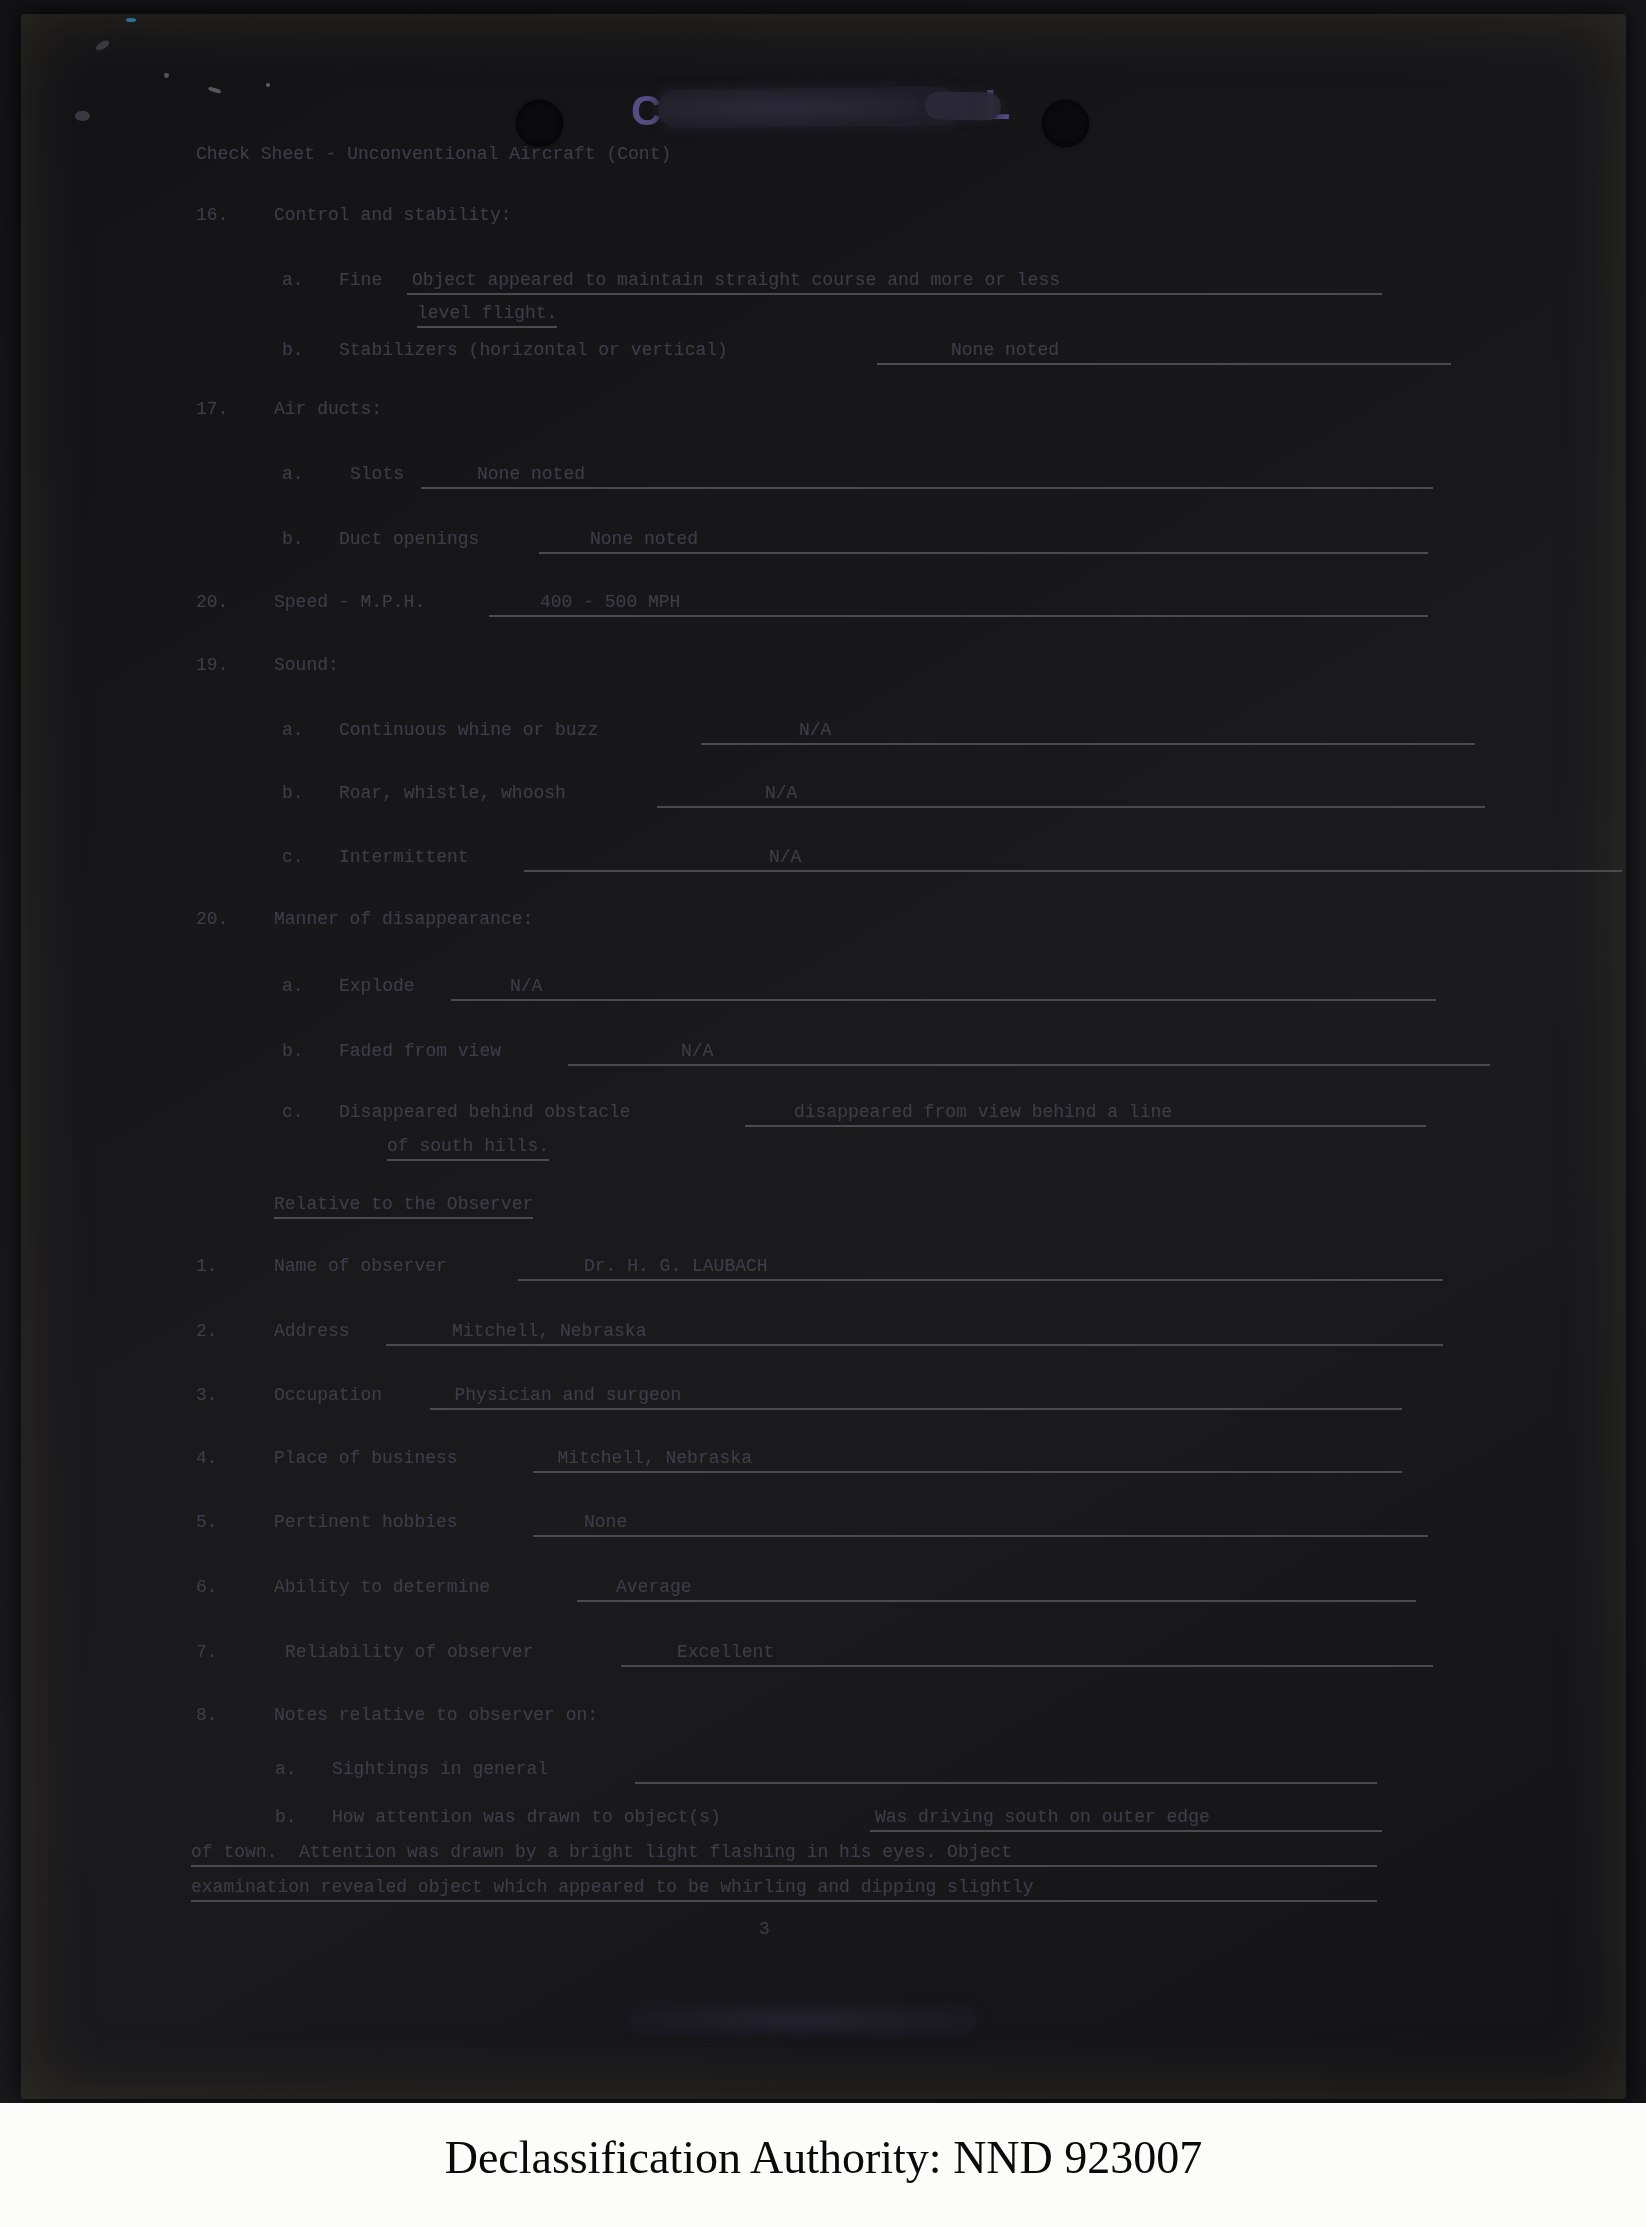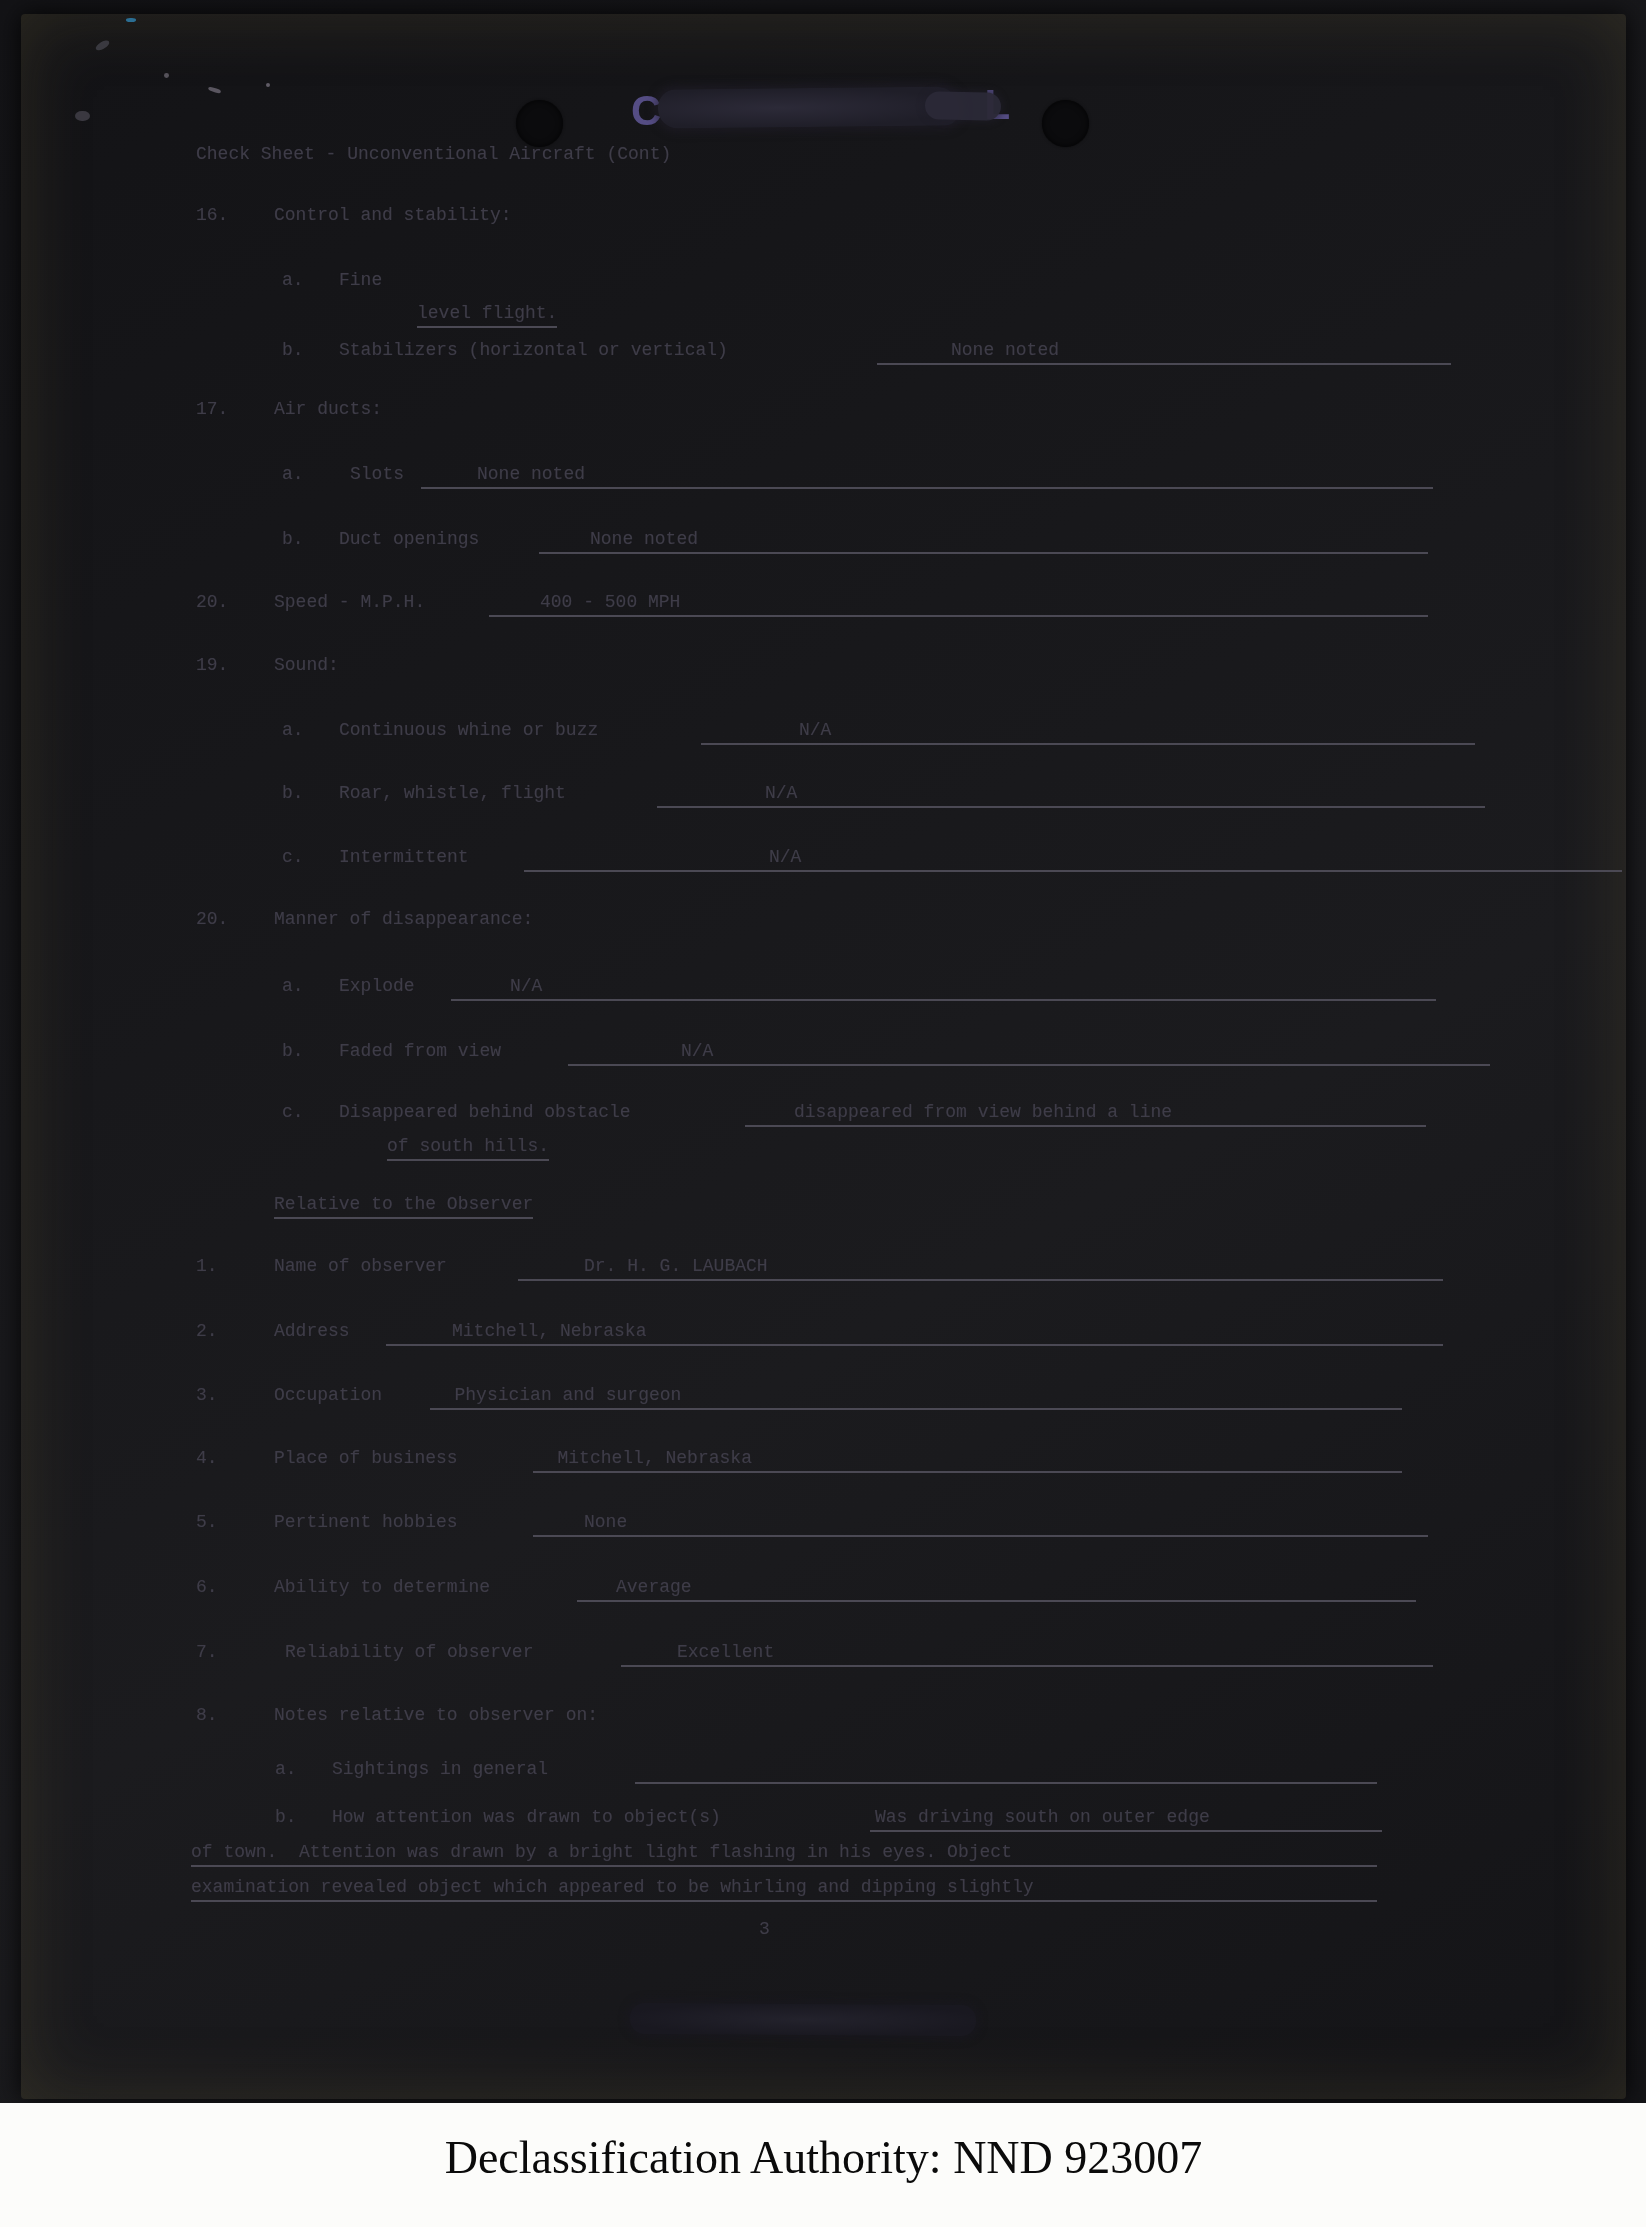--- a/index.html
+++ b/index.html
@@ -77,30 +77,30 @@
       <div class="smear smear-a"></div>
       <div class="smear smear-b"></div>
     </div>
 
     <div class="row ink" style="top:125px">
       <span class="abs" style="left:175px">Check Sheet - Unconventional Aircraft (Cont)</span>
     </div>
 
     <div>
         <div class="row ink" style="top: 186px;"><span class="abs" style="left:175px">16.</span><span class="abs" style="left:253px">Control and stability:</span></div>
-        <div class="row ink" style="top: 251px;"><span class="abs" style="left:261px">a.</span><span class="abs" style="left:318px">Fine</span></div>
+        <div class="row ink" style="top: 251px;"><span class="abs" style="left:261px">a.</span><span class="abs" style="left:318px">Fine</span><span class="abs ul" style="left:386px;width:970px;padding-left:4.9px">Object appeared to maintain straight course and more or less</span></div>
         <div class="row ink" style="top: 284px;"><span class="abs ul-text" style="left:396px">level flight.</span></div>
         <div class="row ink" style="top: 321px;"><span class="abs" style="left:261px">b.</span><span class="abs" style="left:318px">Stabilizers (horizontal or vertical)</span><span class="abs ul" style="left:856px;width:500px;padding-left:74px">None noted</span></div>
         <div class="row ink" style="top: 380px;"><span class="abs" style="left:175px">17.</span><span class="abs" style="left:253px">Air ducts:</span></div>
         <div class="row ink" style="top: 445px;"><span class="abs" style="left:261px">a.</span><span class="abs" style="left:329px">Slots</span><span class="abs ul" style="left:400px;width:956px;padding-left:56px">None noted</span></div>
         <div class="row ink" style="top: 510px;"><span class="abs" style="left:261px">b.</span><span class="abs" style="left:318px">Duct openings</span><span class="abs ul" style="left:518px;width:838px;padding-left:51px">None noted</span></div>
         <div class="row ink" style="top: 573px;"><span class="abs" style="left:175px">20.</span><span class="abs" style="left:253px">Speed - M.P.H.</span><span class="abs ul" style="left:468px;width:888px;padding-left:51px">400 - 500 MPH</span></div>
         <div class="row ink" style="top: 636px;"><span class="abs" style="left:175px">19.</span><span class="abs" style="left:253px">Sound:</span></div>
         <div class="row ink" style="top: 701px;"><span class="abs" style="left:261px">a.</span><span class="abs" style="left:318px">Continuous whine or buzz</span><span class="abs ul" style="left:680px;width:676px;padding-left:98px">N/A</span></div>
-        <div class="row ink" style="top: 764px;"><span class="abs" style="left:261px">b.</span><span class="abs" style="left:318px">Roar, whistle, flight</span><span class="abs ul" style="left:636px;width:720px;padding-left:108px">N/A</span></div>
+        <div class="row ink" style="top: 764px;"><span class="abs" style="left:261px">b.</span><span class="abs" style="left:318px">Roar, whistle, whoosh</span><span class="abs ul" style="left:636px;width:720px;padding-left:108px">N/A</span></div>
         <div class="row ink" style="top: 828px;"><span class="abs" style="left:261px">c.</span><span class="abs" style="left:318px">Intermittent</span><span class="abs ul" style="left:503px;width:853px;padding-left:245px">N/A</span></div>
         <div class="row ink" style="top: 890px;"><span class="abs" style="left:175px">20.</span><span class="abs" style="left:253px">Manner of disappearance:</span></div>
         <div class="row ink" style="top: 957px;"><span class="abs" style="left:261px">a.</span><span class="abs" style="left:318px">Explode</span><span class="abs ul" style="left:430px;width:926px;padding-left:59px">N/A</span></div>
         <div class="row ink" style="top: 1022px;"><span class="abs" style="left:261px">b.</span><span class="abs" style="left:318px">Faded from view</span><span class="abs ul" style="left:547px;width:809px;padding-left:113px">N/A</span></div>
         <div class="row ink" style="top: 1083px;"><span class="abs" style="left:261px">c.</span><span class="abs" style="left:318px">Disappeared behind obstacle</span><span class="abs ul" style="left:724px;width:632px;padding-left:49px">disappeared from view behind a line</span></div>
         <div class="row ink" style="top: 1117px;"><span class="abs ul-text" style="left:366px">of south hills.</span></div>
         <div class="row ink" style="top: 1175px;"><span class="abs ul-text" style="left:253px">Relative to the Observer</span></div>
         <div class="row ink" style="top: 1237px;"><span class="abs" style="left:175px">1.</span><span class="abs" style="left:253px">Name of observer</span><span class="abs ul" style="left:497px;width:859px;padding-left:66px">Dr. H. G. LAUBACH</span></div>
         <div class="row ink" style="top: 1302px;"><span class="abs" style="left:175px">2.</span><span class="abs" style="left:253px">Address</span><span class="abs ul" style="left:365px;width:991px;padding-left:66px">Mitchell, Nebraska</span></div>
         <div class="row ink" style="top: 1366px;"><span class="abs" style="left:175px">3.</span><span class="abs" style="left:253px">Occupation</span><span class="abs ul" style="left:409px;width:947px;padding-left:24.5px">Physician and surgeon</span></div>

